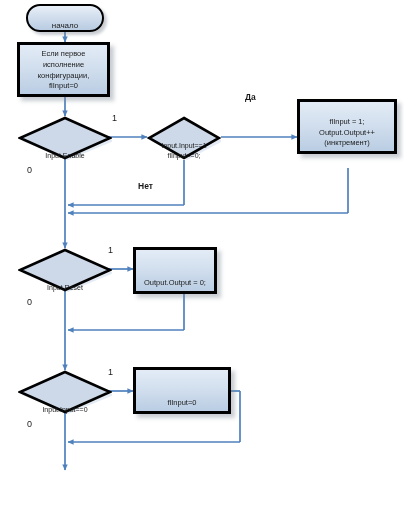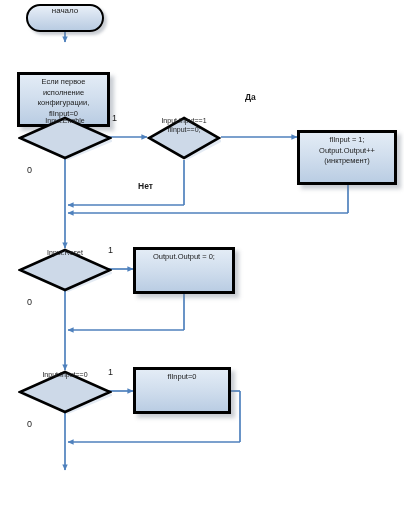--- a/index.html
+++ b/index.html
@@ -23,21 +23,21 @@
     top: 0;
     width: 404px;
     height: 510px;
   }
 
   
   .node {
     position: absolute;
     box-sizing: border-box;
     display: flex;
-    align-items: flex-start;
+    align-items: flex-end;
     justify-content: center;
     text-align: center;
     color: #1a1a1a;
     z-index: 3;
   }
 
   .terminator {
     border: 2.5px solid #000000;
     border-radius: 17px;
     background: linear-gradient(180deg, #e8eff8 0%, #cfdcec 52%, #b9cce2 100%);
@@ -132,53 +132,53 @@
       <path d="M240,442 L68,442" marker-end="url(#ah)"></path>
 
       <path d="M65,412 L65,470" marker-end="url(#ah)"></path>
     </g>
   </svg>
 
   <div class="node terminator" style="left:26px; top:4px; width:78px; height:28px;">
     <span>начало</span>
   </div>
 
-  <div class="node process" style="left:17px; top:42px; width:93px; height:55px;margin-top:30px;">
+  <div class="node process" style="left:17px; top:42px; width:93px; height:55px;">
     <span class="ml">Если первое<br>исполнение<br>конфигурации,<br>flInput=0</span>
   </div>
 
   <div class="node decision" style="left:18px; top:116px; width:94px; height:44px;">
     <svg class="dia-svg" viewBox="0 0 94 44" xmlns="http://www.w3.org/2000/svg">
       <polygon points="50,6 96,25 50,44 4,25" fill="#c3d3e7" opacity="0.45"></polygon>
       <polygon points="47,2 92,22 47,42 2,22" fill="#cdd9e8" stroke="#000000" stroke-width="2.6"></polygon>
     </svg>
     <span class="dia-text">Input.Enable</span>
   </div>
 
   <div class="node decision" style="left:147px; top:116px; width:74px; height:44px;">
     <svg class="dia-svg" viewBox="0 0 74 44" xmlns="http://www.w3.org/2000/svg">
       <polygon points="40,6 76,25 40,44 4,25" fill="#c3d3e7" opacity="0.45"></polygon>
       <polygon points="37,2 72,22 37,42 2,22" fill="#cdd9e8" stroke="#000000" stroke-width="2.6"></polygon>
     </svg>
     <span class="dia-text ml">Input.Input==1<br>flInput==0;</span>
   </div>
 
-  <div class="node process" style="left:297px; top:130px; width:100px; height:55px;">
+  <div class="node process" style="left:297px; top:99px; width:100px; height:55px;">
     <span class="ml">flInput = 1;<br>Output.Output++<br>(инктремент)</span>
   </div>
 
   <div class="node decision" style="left:18px; top:248px; width:94px; height:44px;">
     <svg class="dia-svg" viewBox="0 0 94 44" xmlns="http://www.w3.org/2000/svg">
       <polygon points="50,6 96,25 50,44 4,25" fill="#c3d3e7" opacity="0.45"></polygon>
       <polygon points="47,2 92,22 47,42 2,22" fill="#cdd9e8" stroke="#000000" stroke-width="2.6"></polygon>
     </svg>
     <span class="dia-text">Input.Reset</span>
   </div>
 
-  <div class="node process" style="left:133px; top:247px; width:102px; height:47px;">
+  <div class="node process" style="left:133px; top:247px; width:84px; height:47px;">
     <span>Output.Output = 0;</span>
   </div>
 
   <div class="node decision" style="left:18px; top:370px; width:94px; height:44px;">
     <svg class="dia-svg" viewBox="0 0 94 44" xmlns="http://www.w3.org/2000/svg">
       <polygon points="50,6 96,25 50,44 4,25" fill="#c3d3e7" opacity="0.45"></polygon>
       <polygon points="47,2 92,22 47,42 2,22" fill="#cdd9e8" stroke="#000000" stroke-width="2.6"></polygon>
     </svg>
     <span class="dia-text">Input.Input==0</span>
   </div>

